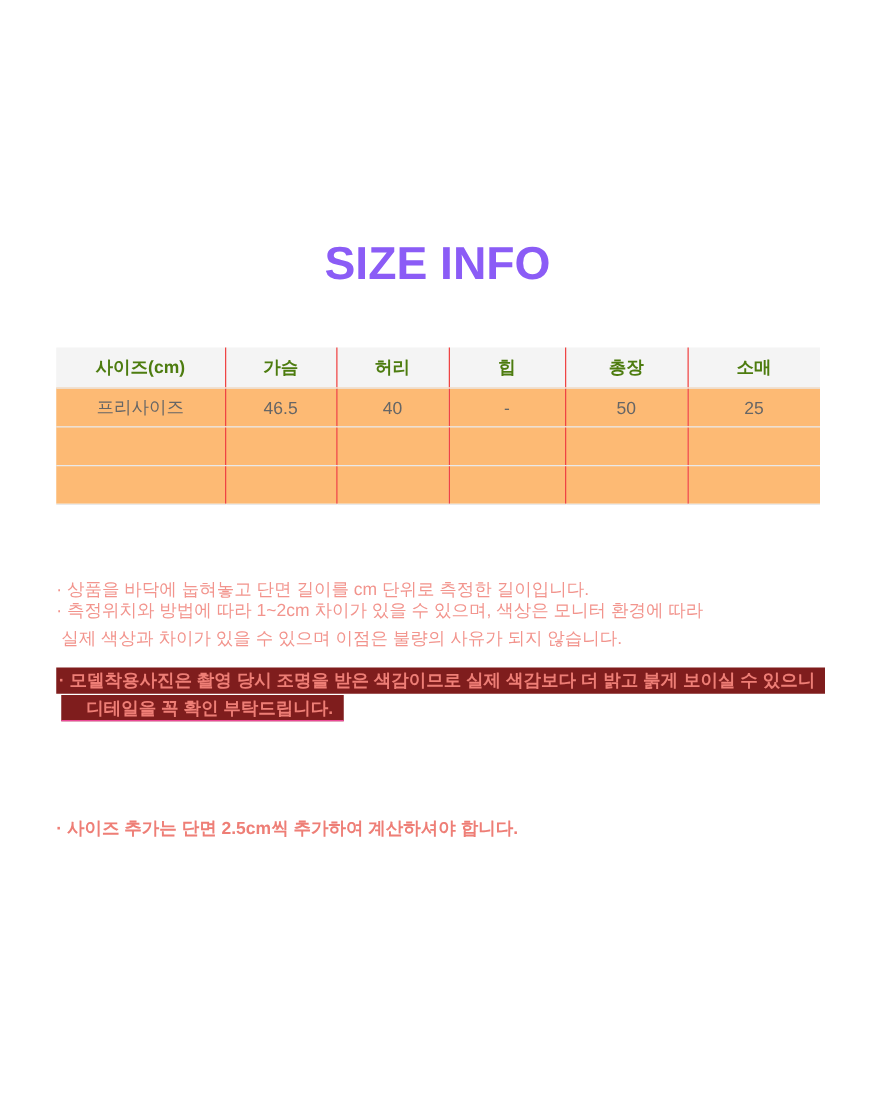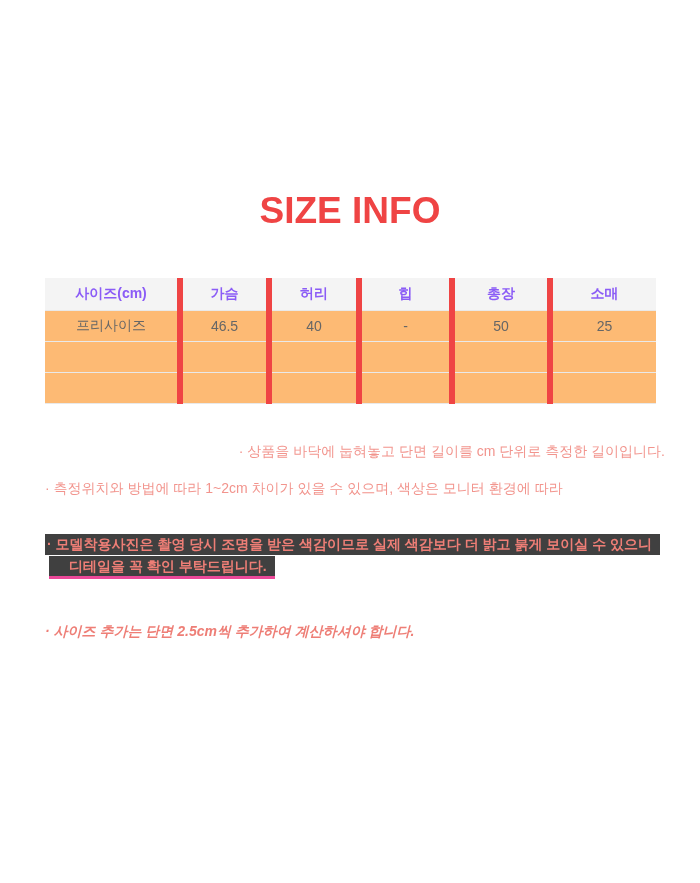--- a/index.html
+++ b/index.html
@@ -3,59 +3,59 @@
 <meta charset="utf-8">
 <style>
   html,body{margin:0;padding:0;}
   body{
     width:700px;height:883px;background:#ffffff;position:relative;
     font-family:"Liberation Sans","DejaVu Sans",sans-serif;
     overflow:hidden;
   }
   .title{
     position:absolute;top:190px;left:0;width:700px;margin:0;
-    text-align:center;font-size:37px;font-weight:bold;color:#ef4444;
+    text-align:center;font-size:37px;font-weight:bold;color:#8b5cf6;
     letter-spacing:0px;
   }
   table.size-table{
     position:absolute;left:45px;top:278px;width:611px;
     border-collapse:collapse;table-layout:fixed;
   }
   table.size-table col.c0{width:135px;}
   table.size-table col.c1{width:89px;}
   table.size-table col.c2{width:90px;}
   table.size-table col.c3{width:93px;}
   table.size-table col.c4{width:98px;}
   table.size-table col.c5{width:106px;}
   table.size-table th{
-    height:32px;background:#f4f4f4;color:#8b5cf6;font-weight:bold;
+    height:32px;background:#f4f4f4;color:#4d7c0f;font-weight:bold;
     font-size:14px;text-align:center;vertical-align:middle;
     border-bottom:1px solid #e9e9e9;box-sizing:border-box;
   }
   table.size-table td{
     height:31px;color:#666666;font-size:14px;text-align:center;
     vertical-align:middle;border-bottom:1px solid #e9e9e9;
     box-sizing:border-box;background:#fdba74;
   }
   table.size-table th + th,
-  table.size-table td + td{border-left:6px solid #ef4444;}
+  table.size-table td + td{border-left:1px solid #ef4444;}
   .note{
     position:absolute;left:45px;width:620px;margin:0;
     font-size:14px;line-height:22px;color:#f2948d;
   }
   .note.bold{font-weight:bold;color:#ee7e76;}
   .note .line{white-space:nowrap;}
   .note .indent{padding-left:4px;}
-  .hl{background:#404040;padding:2px 8px 3px 2px;}
-  .ul{border-bottom:3px solid #ec4899;padding-bottom:2px;padding-left:20px;}
-  #n1{top:440px;text-align:right;}
+  .hl{background:#7f1d1d;padding:2px 8px 3px 2px;}
+  .ul{border-bottom:1px solid #ec4899;padding-bottom:2px;padding-left:20px;}
+  #n1{top:460px;}
   #n2{top:477px;}
   #n3{top:533px;}
   #n4{top:591px;}
-  #n5{top:620px;font-style:italic;}
+  #n5{top:651px;}
 </style>
 </head>
 <body>
 
 <div>
 
   <h1 class="title">SIZE INFO</h1>
 
   <table class="size-table">
     <colgroup>
@@ -103,20 +103,21 @@
       </tr>
     </tbody>
   </table>
 
   <p class="note" id="n1">
     <span class="line">· 상품을 바닥에 눕혀놓고 단면 길이를 cm 단위로 측정한 길이입니다.</span>
   </p>
 
   <p class="note" id="n2">
     <span class="line">· 측정위치와 방법에 따라 1~2cm 차이가 있을 수 있으며, 색상은 모니터 환경에 따라</span><br>
+    <span class="line indent">실제 색상과 차이가 있을 수 있으며 이점은 불량의 사유가 되지 않습니다.</span>
   </p>
 
   <p class="note bold" id="n3">
     <span class="line"><span class="hl">· 모델착용사진은 촬영 당시 조명을 받은 색감이므로 실제 색감보다 더 밝고 붉게 보이실 수 있으니</span></span><br>
     <span class="line indent"><span class="hl ul">디테일을 꼭 확인 부탁드립니다.</span></span>
   </p>
 
   <p class="note bold" id="n4">
     <br>
   </p>

